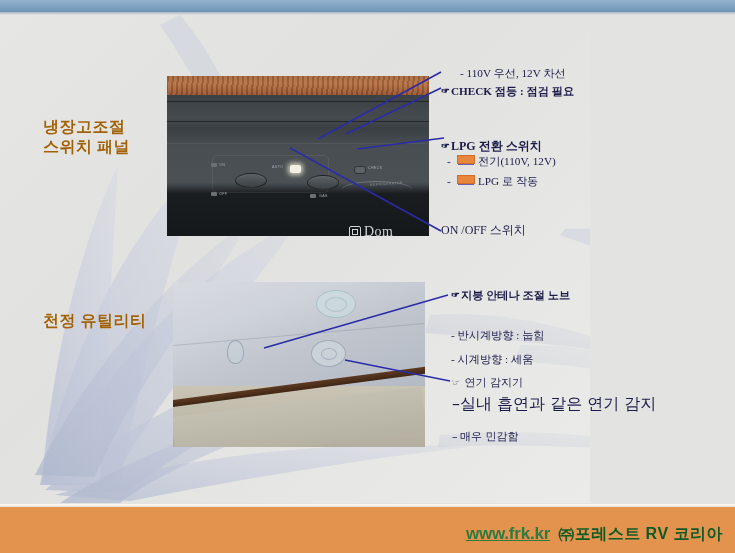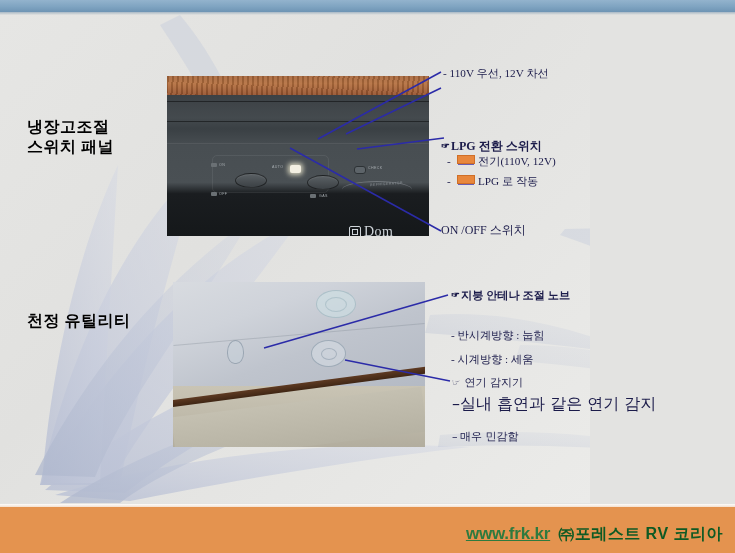--- a/index.html
+++ b/index.html
@@ -101,24 +101,25 @@
     border:1px solid rgba(140,155,170,.7);}
   .detector:after{content:"";position:absolute;left:9px;top:7px;width:14px;height:10px;
     border-radius:50%;border:1px solid rgba(140,155,170,.6);}
 
   
   #connectors{position:absolute;left:0;top:0;width:735px;height:553px;
     pointer-events:none;}
 
   
   .side-label{
-    position:absolute;color:#000000;font-weight:bold;
+    position:absolute;color:#a16207;font-weight:bold;
     font-family:"Liberation Serif","DejaVu Serif",serif;
     font-size:16px;line-height:20px;letter-spacing:.5px;
     text-shadow:0 0 1px rgba(255,255,255,.6);
+    margin-left:16px;
   }
   #label-fridge{left:27px;top:117px;}
   #label-ceiling{left:27px;top:311px;}
 
   .note{position:absolute;color:#1b1b4a;font-size:11.2px;line-height:13px;
     font-family:"Liberation Serif","DejaVu Serif",serif;white-space:nowrap;}
   .note.bold{font-weight:bold;}
   .bullet{font-size:9px;color:#1b1b4a;margin-right:1px;vertical-align:1px;}
   .swatch{display:inline-block;width:16px;height:7px;background:#e8873c;
     border:1px solid #cf6f28;vertical-align:1px;margin:0 3px 0 2px;
@@ -228,21 +229,24 @@
       <line x1="345" y1="360" x2="450" y2="381"></line>
     </g>
   </svg>
 
   <div class="side-label" id="label-fridge">
     <div>냉장고조절</div>
     <div>스위치 패널</div>
   </div>
   <div class="side-label" id="label-ceiling">천정 유틸리티</div>
 
-  <div class="note" style="left:443px;top:67px;">- 110V 우선, 12V 차선</div>
+  <div class="note" style="left:460px;top:67px;">- 110V 우선, 12V 차선</div>
+  <div class="note bold" style="left:441px;top:85px;">
+    <span class="bullet">☞</span><span>CHECK 점등 : 점검 필요</span>
+  </div>
 
   <div class="note bold" style="left:441px;top:140px;font-size:12px;">
     <span class="bullet">☞</span><span>LPG 전환 스위치</span>
   </div>
   <div class="note" style="left:447px;top:155px;">
     <span class="dash">-</span><span class="swatch"></span><span>전기(110V, 12V)</span>
   </div>
   <div class="note" style="left:447px;top:175px;">
     <span class="dash">-</span><span class="swatch"></span><span>LPG 로 작동</span>
   </div>

